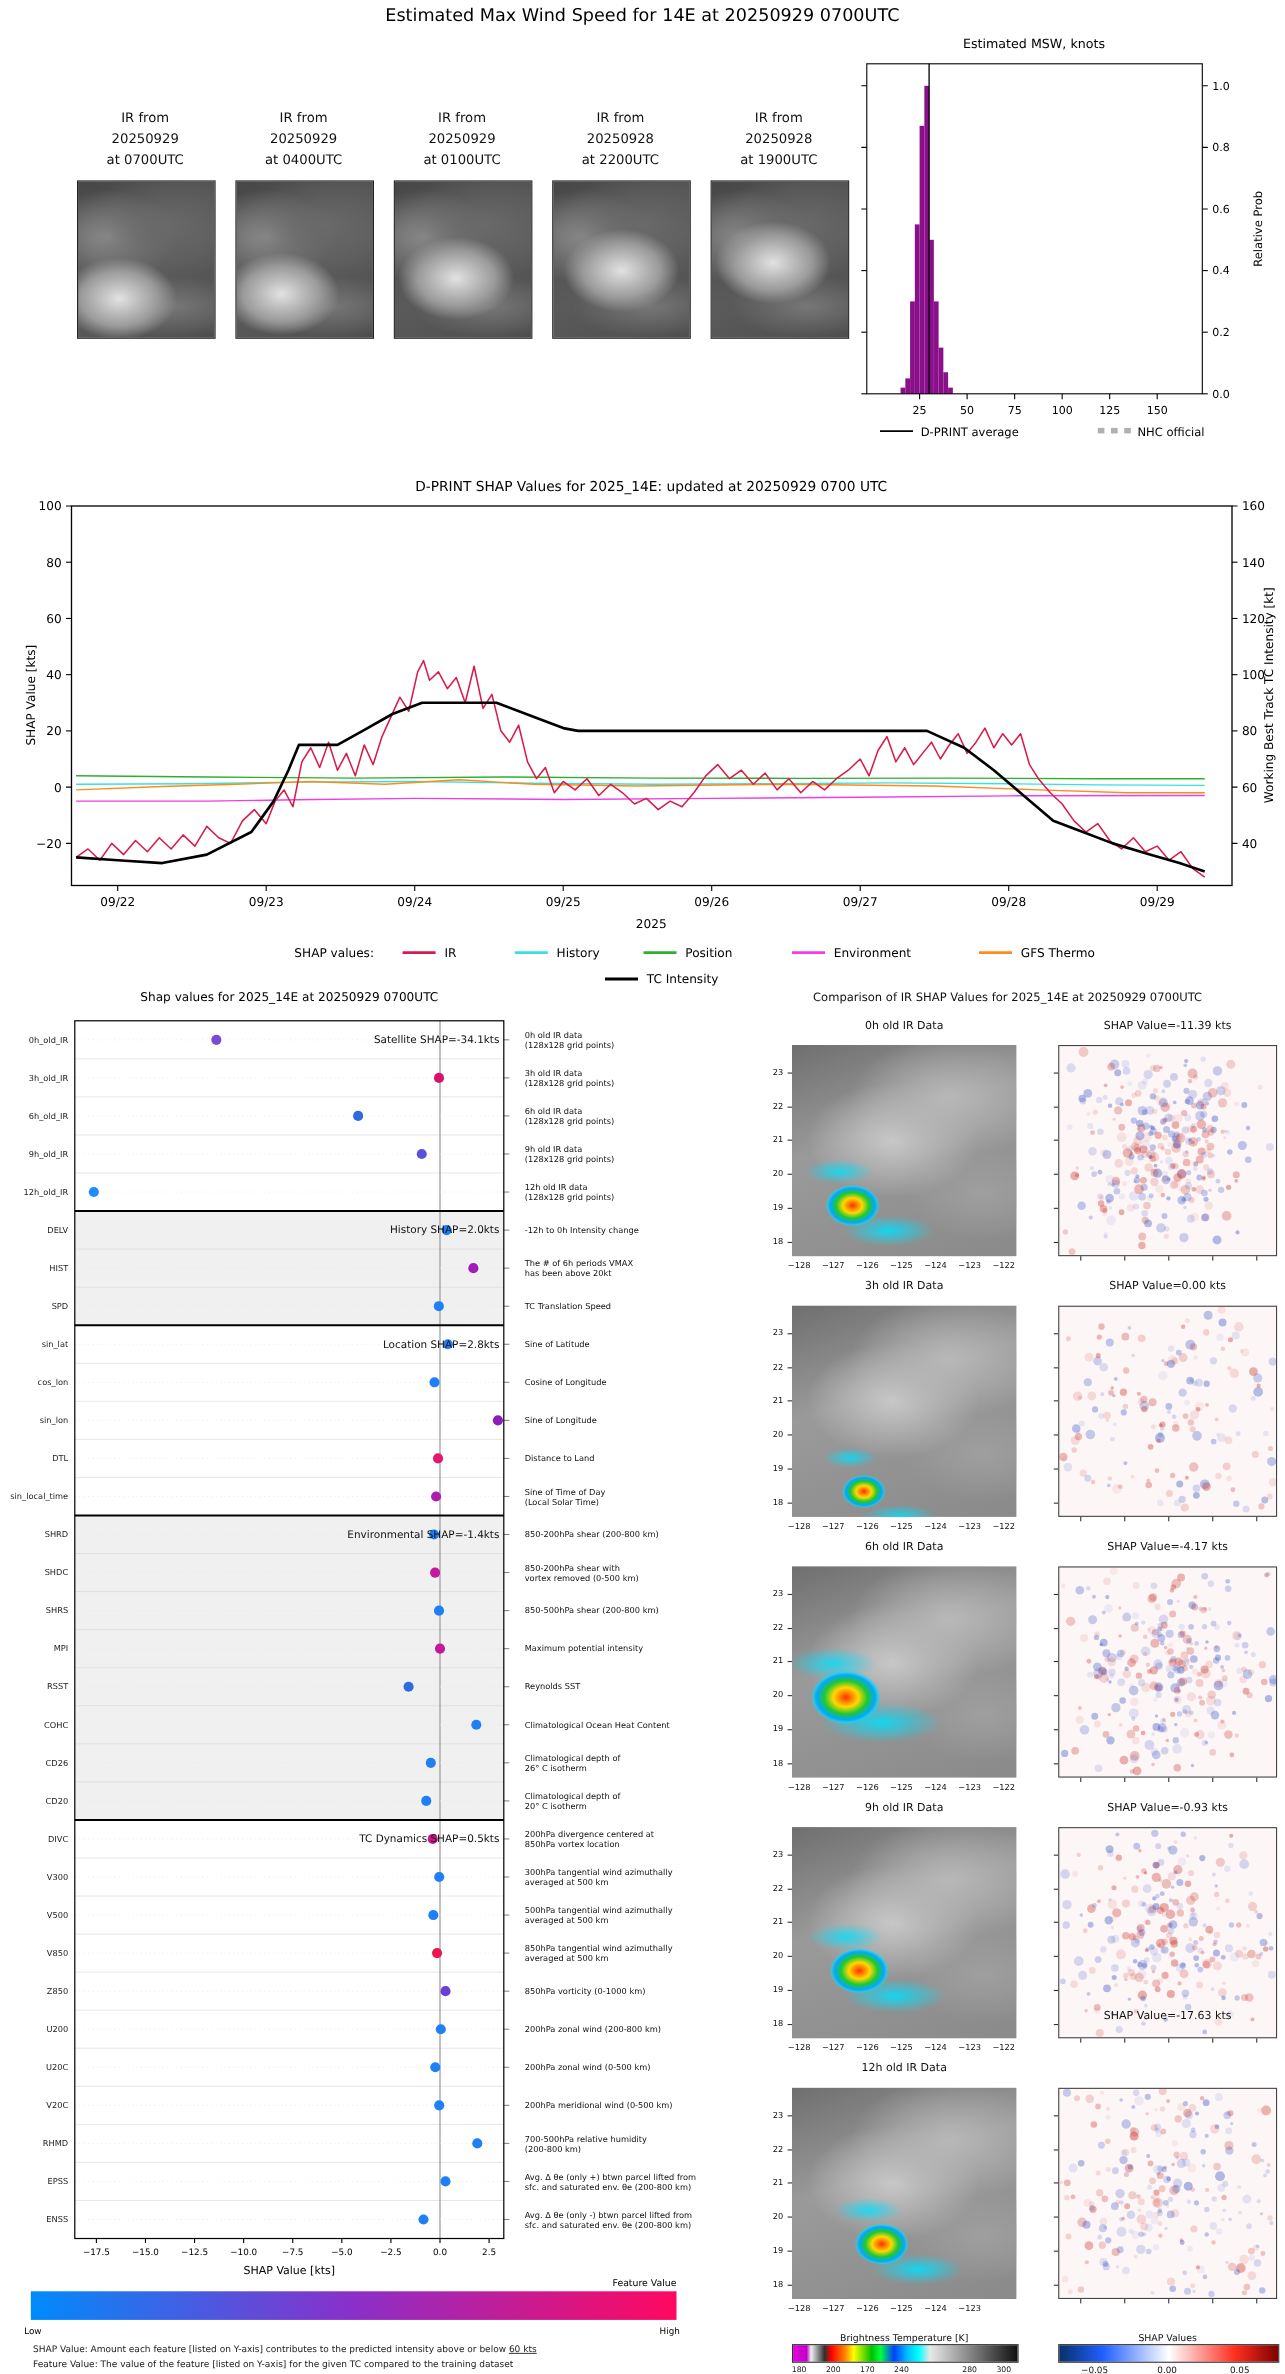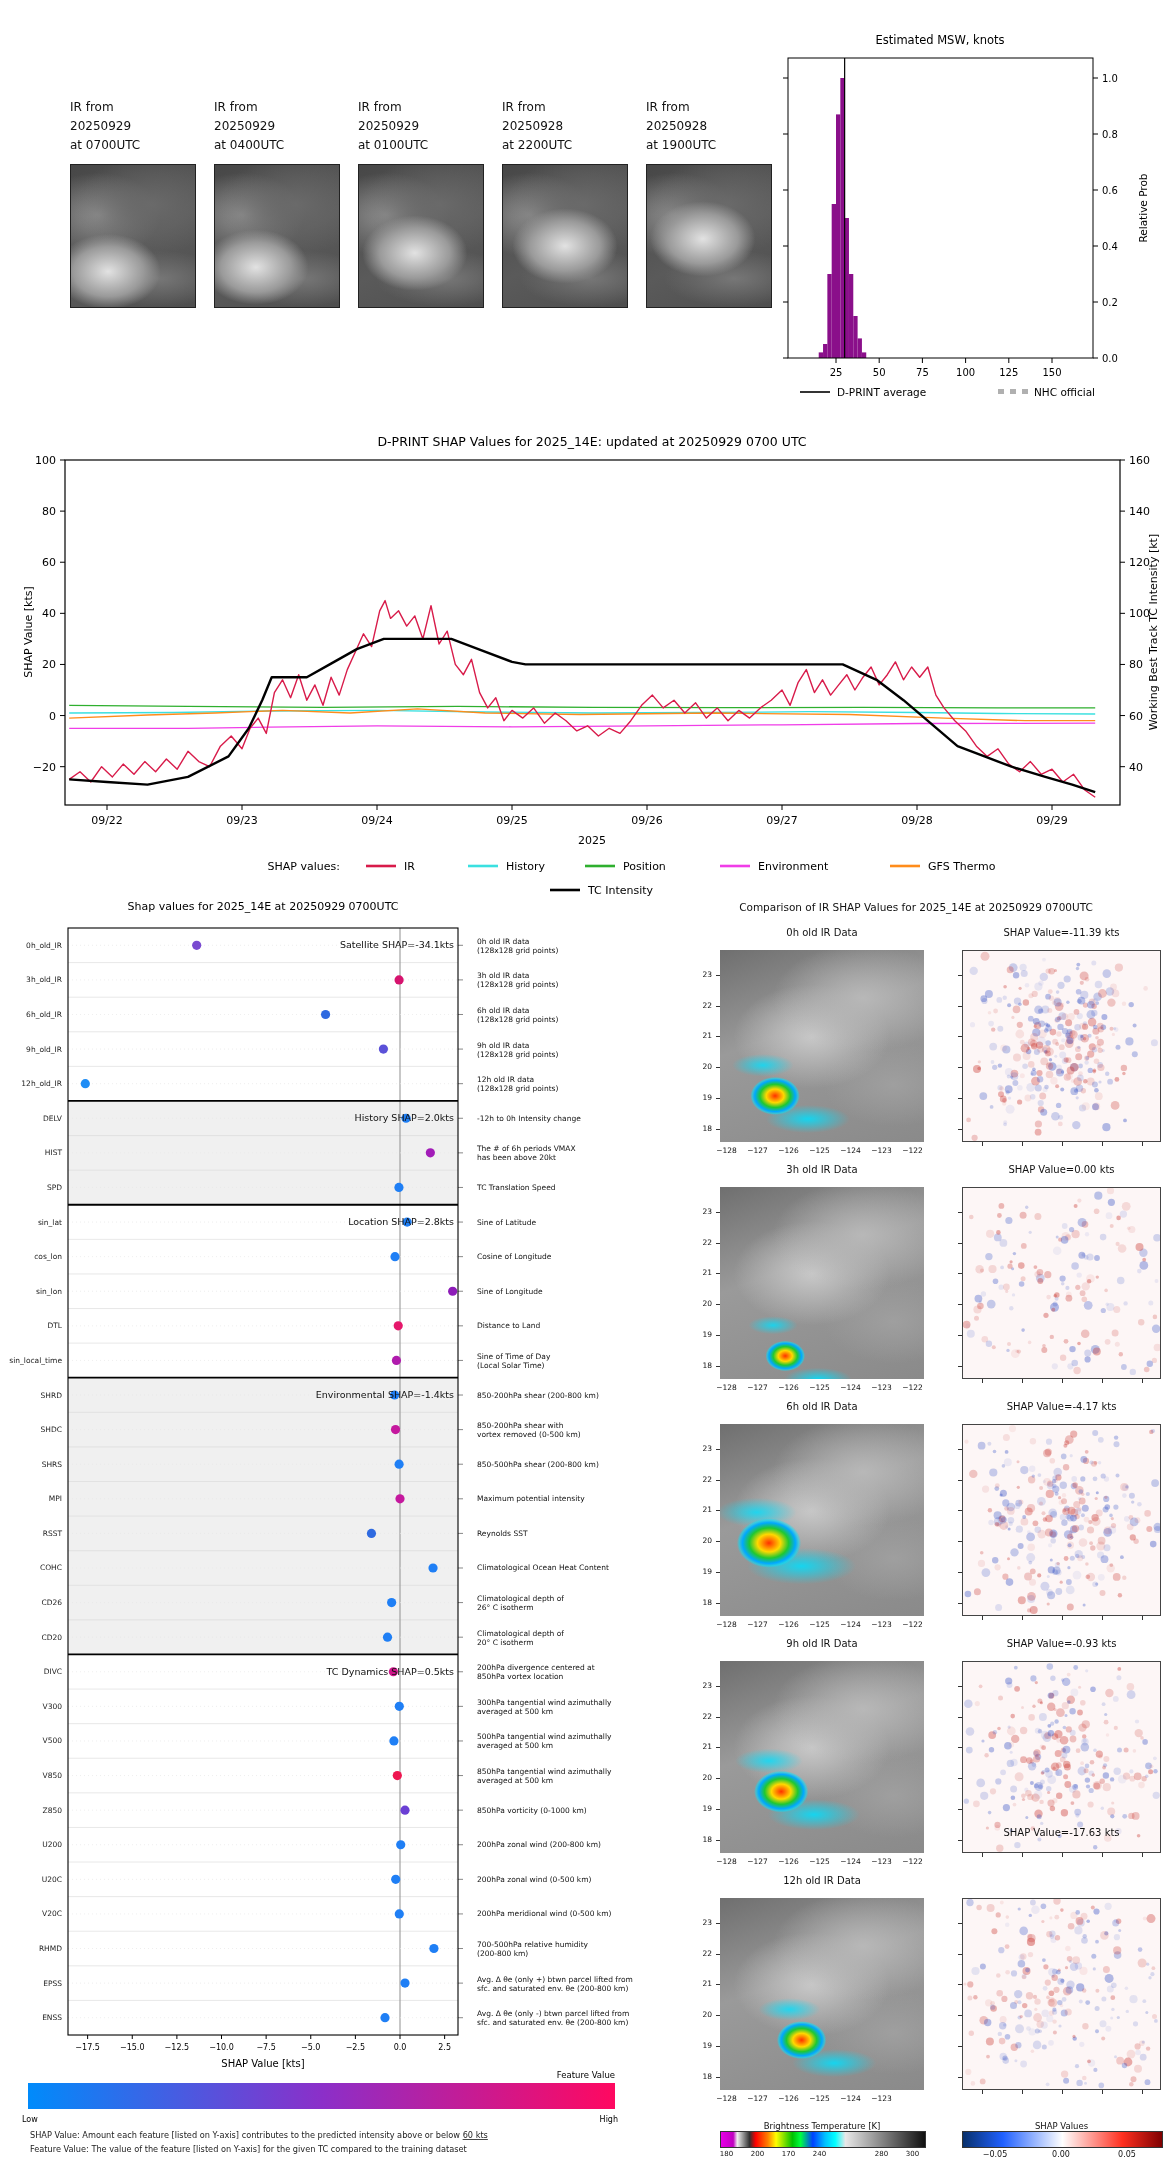--- a/index.html
+++ b/index.html
@@ -1,20 +1,20 @@
 <!DOCTYPE html>
 <html><head>
 <meta charset="utf-8">
 <style>
   html,body{margin:0;padding:0;background:#fff;}
   #page{position:relative;width:1168px;height:2158px;background:#fff;overflow:hidden;
         font-family:"DejaVu Sans","Liberation Sans",sans-serif;color:#000;}
   .abs{position:absolute;}
   #main-title{left:0;top:4px;width:1168px;text-align:center;font-size:16px;}
-  .ir-label{top:98px;width:124px;font-size:12px;line-height:19px;color:#111;}
+  .ir-label{top:98px;width:124px;text-align:center;font-size:12px;line-height:19px;color:#111;}
   .ir-thumb{top:164px;width:124px;height:142px;border:1px solid #222;}
   .irt{background:
     radial-gradient(70px 50px at var(--bx) var(--by), #e2e2e2, #9a9a9a 50%, rgba(0,0,0,0) 75%),
     radial-gradient(110px 70px at 65% 28%, #6a6a6a, rgba(0,0,0,0) 70%),
     radial-gradient(90px 60px at 22% 35%, #8f8f8f, rgba(0,0,0,0) 70%),
     radial-gradient(100px 40px at 70% 80%, #777, rgba(0,0,0,0) 70%),
     linear-gradient(150deg,#474747,#5a5a5a 55%,#4e4e4e);}
   .v0{--bx:30%;--by:75%;} .v1{--bx:33%;--by:72%;} .v2{--bx:45%;--by:62%;}
   .v3{--bx:50%;--by:57%;} .v4{--bx:45%;--by:52%;}
   .pair-title{font-size:10px;text-align:center;color:#111;}
@@ -23,20 +23,21 @@
   .xtick-row span{display:inline-block;text-align:center;}
   .cb{border:1px solid #333;}
   .cb-title{font-size:8.5px;text-align:center;color:#111;}
   svg text{font-family:"DejaVu Sans","Liberation Sans",sans-serif;}
 </style>
 </head>
 <body>
 
 <div id="page">
 
+  <div class="abs" id="main-title">Estimated Max Wind Speed for 14E at 20250929 0700UTC</div>
 
   <div id="ir-strip">
       <div class="abs ir-label" style="left: 70px;">
         <div>IR from</div>
         <div>20250929</div>
         <div>at 0700UTC</div>
       </div>
       <div class="abs ir-thumb irt v0" style="left: 70px;"></div>
       <div class="abs ir-label" style="left: 214px;">
         <div>IR from</div>

